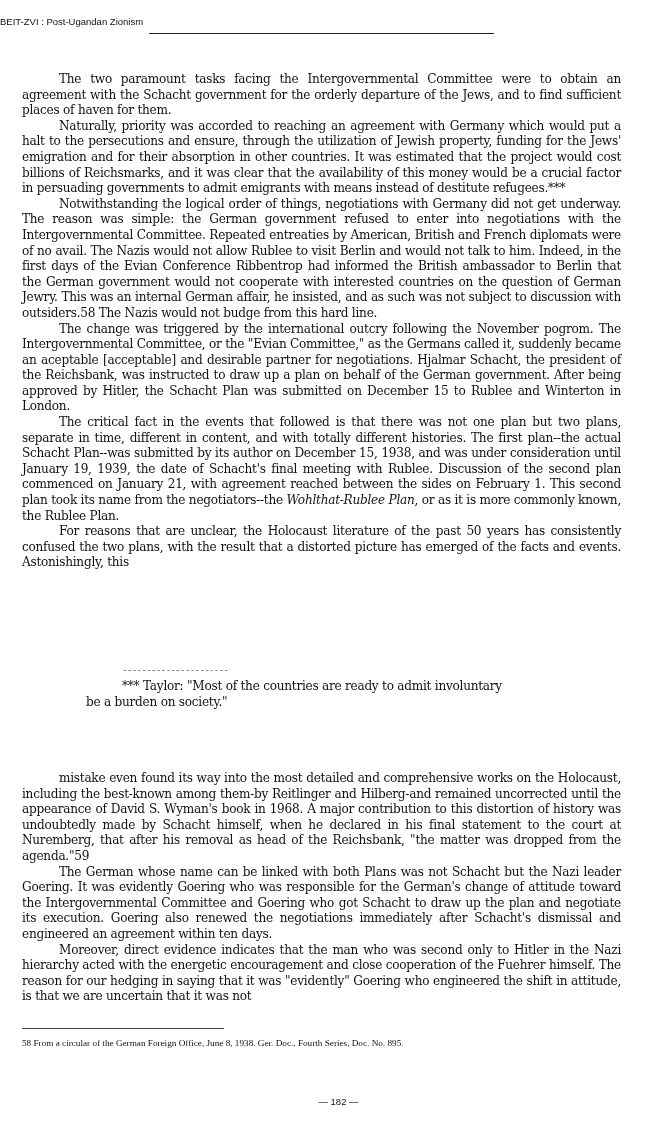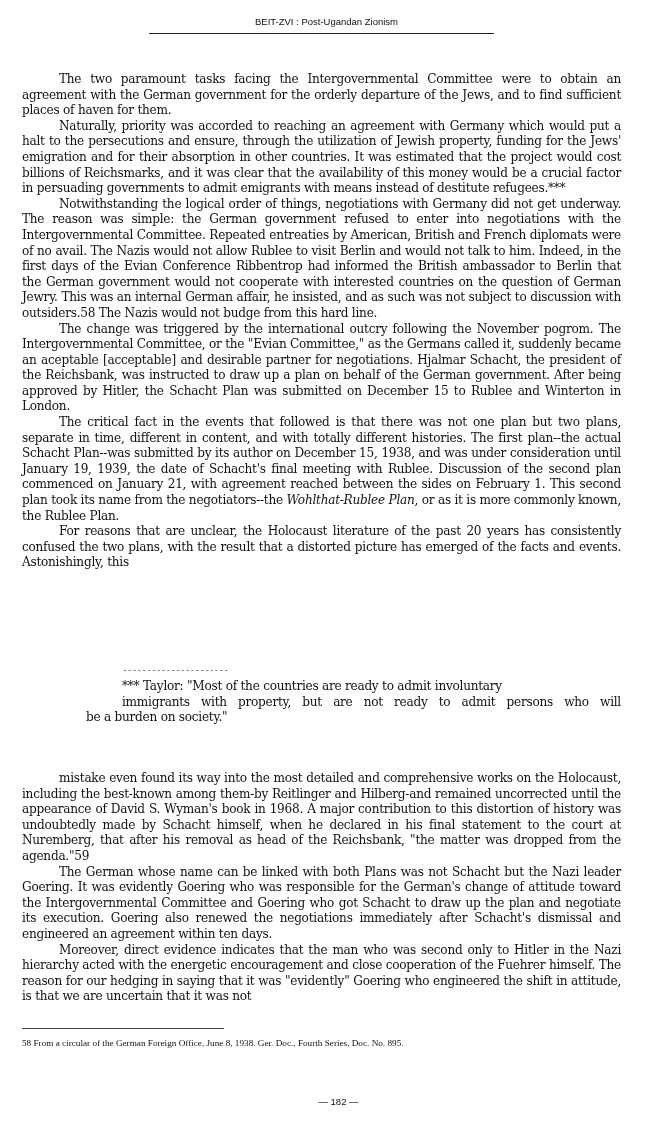--- a/index.html
+++ b/index.html
@@ -1,18 +1,18 @@
 <!DOCTYPE html>
 <html><head>
 <meta charset="utf-8">
 <style>
   html, body { margin: 0; padding: 0; background: #ffffff; }
   body { width: 653px; height: 1122px; position: relative; overflow: hidden; color: #111; }
   .header {
-    position: absolute; top: 16px; left: 0; width: 653px; text-align: center;
+    position: absolute; top: 16px; left: 0; width: 653px; 
     font-family: "Liberation Sans", sans-serif; font-size: 9.5px; color: #111;
   }
   .header-rule {
     position: absolute; top: 33px; left: 149px; width: 345px; height: 0;
     border-top: 1px solid #222;
   }
   .body-text {
     position: absolute; left: 22px; width: 599px;
     font-family: "DejaVu Serif", serif; font-size: 12.1px; line-height: 15.6px;
     text-align: justify; letter-spacing: -0.25px; word-spacing: 0px;
@@ -48,32 +48,31 @@
     font-family: "Liberation Sans", sans-serif; font-size: 9.5px; color: #111;
   }
 </style>
 </head>
 <body>
 
 <div class="header">BEIT-ZVI : Post-Ugandan Zionism</div>
 <div class="header-rule"></div>
 
 <div class="body-text" id="block1">
-  <p>The two paramount tasks facing the Intergovernmental Committee were to obtain an agreement with the German government for the orderly departure of the Jews, and to find sufficient places of haven for them.</p>
+  <p>The two paramount tasks facing the Intergovernmental Committee were to obtain an agreement with the Schacht government for the orderly departure of the Jews, and to find sufficient places of haven for them.</p>
   <p class="gap">Naturally, priority was accorded to reaching an agreement with Germany which would put a halt to the persecutions and ensure, through the utilization of Jewish property, funding for the Jews' emigration and for their absorption in other countries. It was estimated that the project would cost billions of Reichsmarks, and it was clear that the availability of this money would be a crucial factor in persuading governments to admit emigrants with means instead of destitute refugees.***</p>
   <p>Notwithstanding the logical order of things, negotiations with Germany did not get underway. The reason was simple: the German government refused to enter into negotiations with the Intergovernmental Committee. Repeated entreaties by American, British and French diplomats were of no avail. The Nazis would not allow Rublee to visit Berlin and would not talk to him. Indeed, in the first days of the Evian Conference Ribbentrop had informed the British ambassador to Berlin that the German government would not cooperate with interested countries on the question of German Jewry. This was an internal German affair, he insisted, and as such was not subject to discussion with outsiders.58 The Nazis would not budge from this hard line.</p>
   <p>The change was triggered by the international outcry following the November pogrom. The Intergovernmental Committee, or the "Evian Committee," as the Germans called it, suddenly became an aceptable [acceptable] and desirable partner for negotiations. Hjalmar Schacht, the president of the Reichsbank, was instructed to draw up a plan on behalf of the German government. After being approved by Hitler, the Schacht Plan was submitted on December 15 to Rublee and Winterton in London.</p>
   <p><span>The critical fact in the events that followed is that there was not one plan but two plans, separate in time, different in content, and with totally different histories. The first plan--the actual Schacht Plan--was submitted by its author on December 15, 1938, and was under consideration until January 19, 1939, the date of Schacht's final meeting with Rublee. Discussion of the second plan commenced on January 21, with agreement reached between the sides on February 1. This second plan took its name from the negotiators--the </span><em>Wohlthat-Rublee Plan</em><span>, or as it is more commonly known, the Rublee Plan.</span></p>
-  <p>For reasons that are unclear, the Holocaust literature of the past 20 years has consistently confused the two plans, with the result that a distorted picture has emerged of the facts and events. Astonishingly, this</p>
+  <p>For reasons that are unclear, the Holocaust literature of the past 50 years has consistently confused the two plans, with the result that a distorted picture has emerged of the facts and events. Astonishingly, this</p>
 </div>
 
 <div class="fn-sep-dash">----------------------</div>
 <div class="note">
   <div class="l1">*** Taylor: "Most of the countries are ready to admit involuntary</div>
-  <div class="l2">immigrants with property, but are not ready to admit persons who will</div>
   <div class="l3">be a burden on society."</div>
 </div>
 
 <div class="body-text" id="block2">
   <p>mistake even found its way into the most detailed and comprehensive works on the Holocaust, including the best-known among them-by Reitlinger and Hilberg-and remained uncorrected until the appearance of David S. Wyman's book in 1968. A major contribution to this distortion of history was undoubtedly made by Schacht himself, when he declared in his final statement to the court at Nuremberg, that after his removal as head of the Reichsbank, "the matter was dropped from the agenda."59</p>
   <p>The German whose name can be linked with both Plans was not Schacht but the Nazi leader Goering. It was evidently Goering who was responsible for the German's change of attitude toward the Intergovernmental Committee and Goering who got Schacht to draw up the plan and negotiate its execution. Goering also renewed the negotiations immediately after Schacht's dismissal and engineered an agreement within ten days.</p>
   <p>Moreover, direct evidence indicates that the man who was second only to Hitler in the Nazi hierarchy acted with the energetic encouragement and close cooperation of the Fuehrer himself. The reason for our hedging in saying that it was "evidently" Goering who engineered the shift in attitude, is that we are uncertain that it was not</p>
 </div>
 
 <div class="foot-rule"></div>

